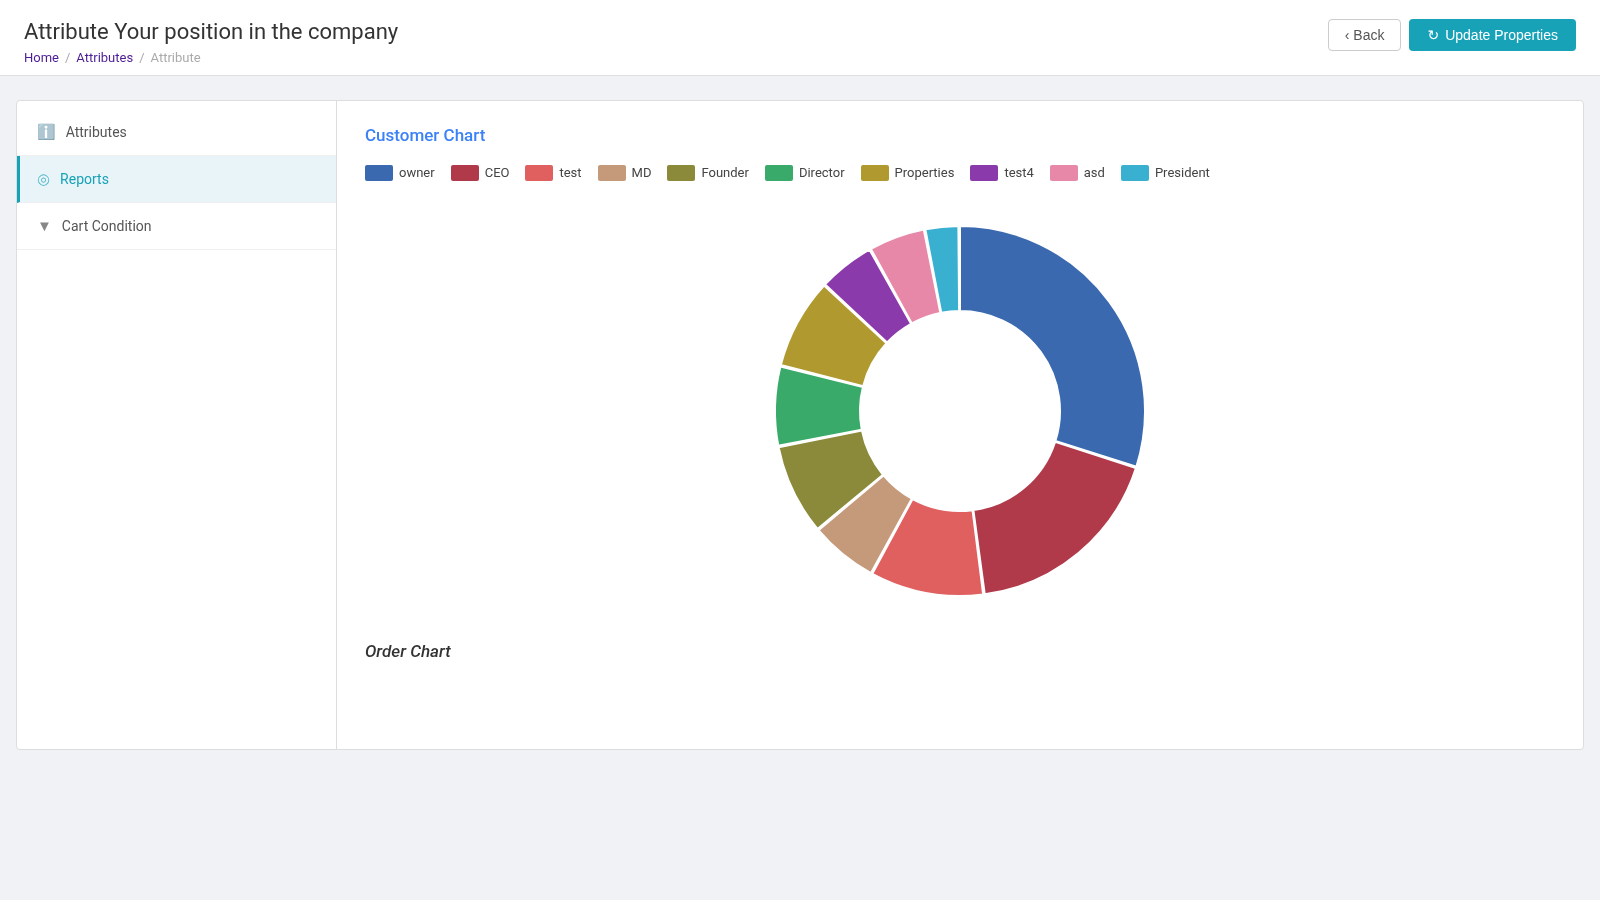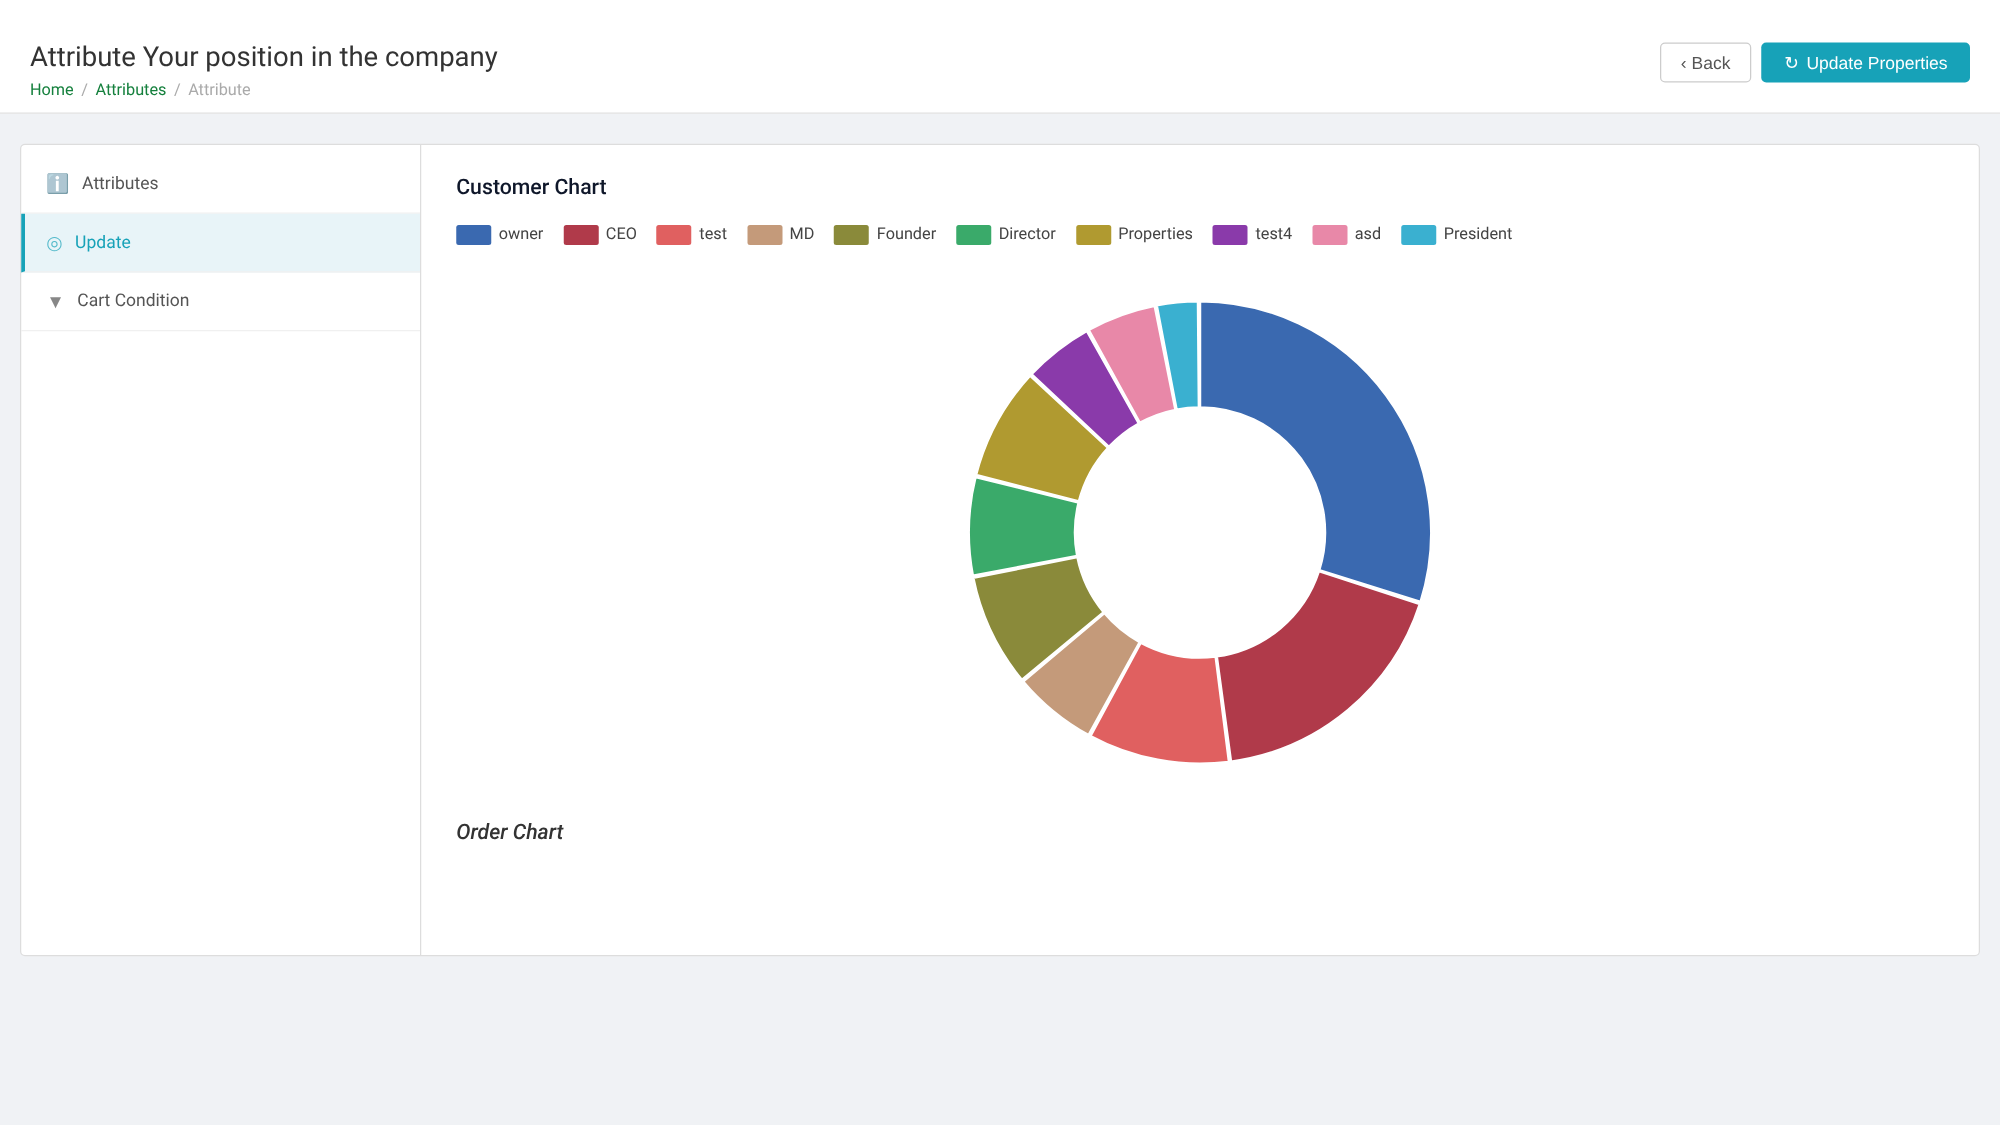--- a/index.html
+++ b/index.html
@@ -5,38 +5,38 @@
     * { box-sizing: border-box; margin: 0; padding: 0; }
     body {
       font-family: -apple-system, BlinkMacSystemFont, "Segoe UI", Roboto, sans-serif;
       background: #f0f2f5;
       color: #333;
       font-size: 14px;
     }
     
     .page-header {
       background: #fff;
-      padding: 34px 24px 10px 24px;
+      padding: 19px 24px 10px 24px;
       border-bottom: 1px solid #e0e0e0;
     }
     .page-title {
       font-size: 22px;
       font-weight: 400;
       color: #333;
       margin-bottom: 6px;
     }
     .breadcrumb {
       font-size: 13px;
       color: #888;
       display: flex;
       align-items: center;
       gap: 6px;
     }
     .breadcrumb a {
-      color: #15803d;
+      color: #4c1d95;
       text-decoration: none;
     }
     .breadcrumb span { color: #aaa; }
     .header-top {
       display: flex;
       justify-content: space-between;
       align-items: flex-start;
     }
     .header-actions {
       display: flex;
@@ -108,21 +108,21 @@
     }
 
     
     .content-panel {
       flex: 1;
       padding: 24px 28px;
     }
     .section-title {
       font-size: 17px;
       font-weight: 500;
-      color: #0f172a;
+      color: #3b82f6;
       margin-bottom: 20px;
     }
 
     
     .chart-legend {
       display: flex;
       flex-wrap: wrap;
       gap: 16px;
       margin-bottom: 20px;
       align-items: center;
@@ -187,21 +187,21 @@
 
 <div class="main-content">
 
   <div class="sidebar">
     <div class="sidebar-item">
       <span class="sidebar-icon">ℹ️</span>
       <span>Attributes</span>
     </div>
     <div class="sidebar-item active">
       <span class="sidebar-icon">◎</span>
-      <span>Update</span>
+      <span>Reports</span>
     </div>
     <div class="sidebar-item">
       <span class="sidebar-icon">▼</span>
       <span>Cart Condition</span>
     </div>
   </div>
 
   <div class="content-panel">
     <h2 class="section-title">Customer Chart</h2>
 

